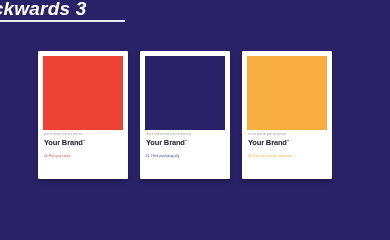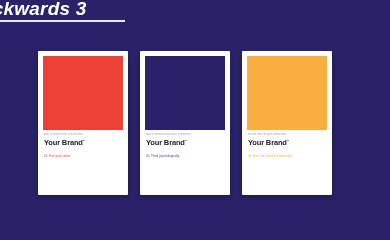--- a/index.html
+++ b/index.html
@@ -43,21 +43,21 @@
   .cards {
     position: absolute;
     left: 38px;
     top: 51px;
     display: flex;
     flex-direction: row;
     gap: 12px;
   }
   .card {
     width: 90px;
-    height: 144px;
+    height: 128px;
     background: #ffffff;
     box-sizing: border-box;
     padding: 5px 5px 0 5px;
     display: flex;
     flex-direction: column;
     border-radius: 1px;
     box-shadow: 0 2px 4px rgba(0,0,0,0.30);
   }
   .swatch {
     width: 100%;

